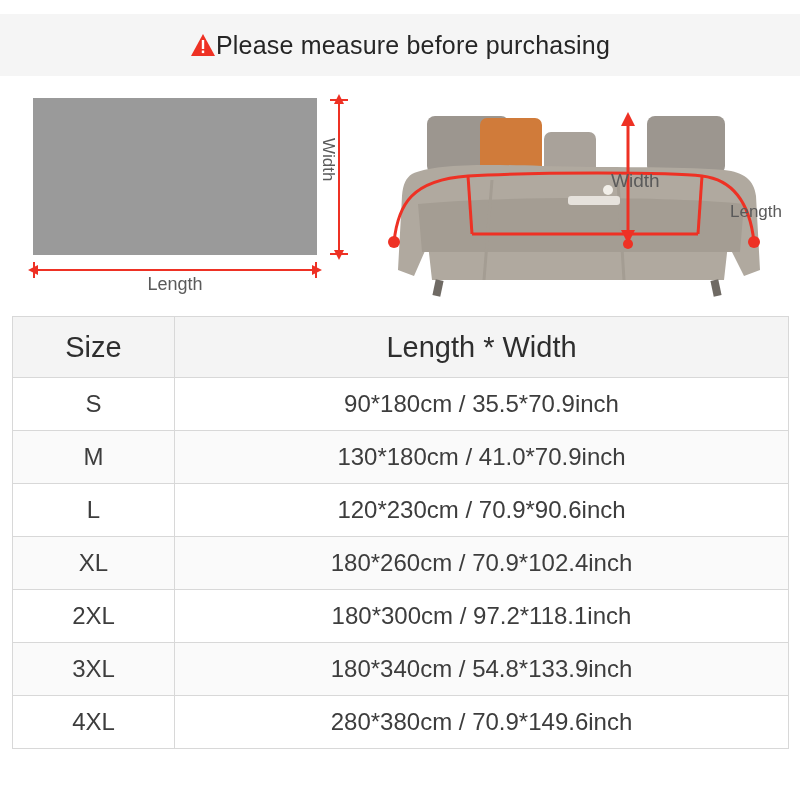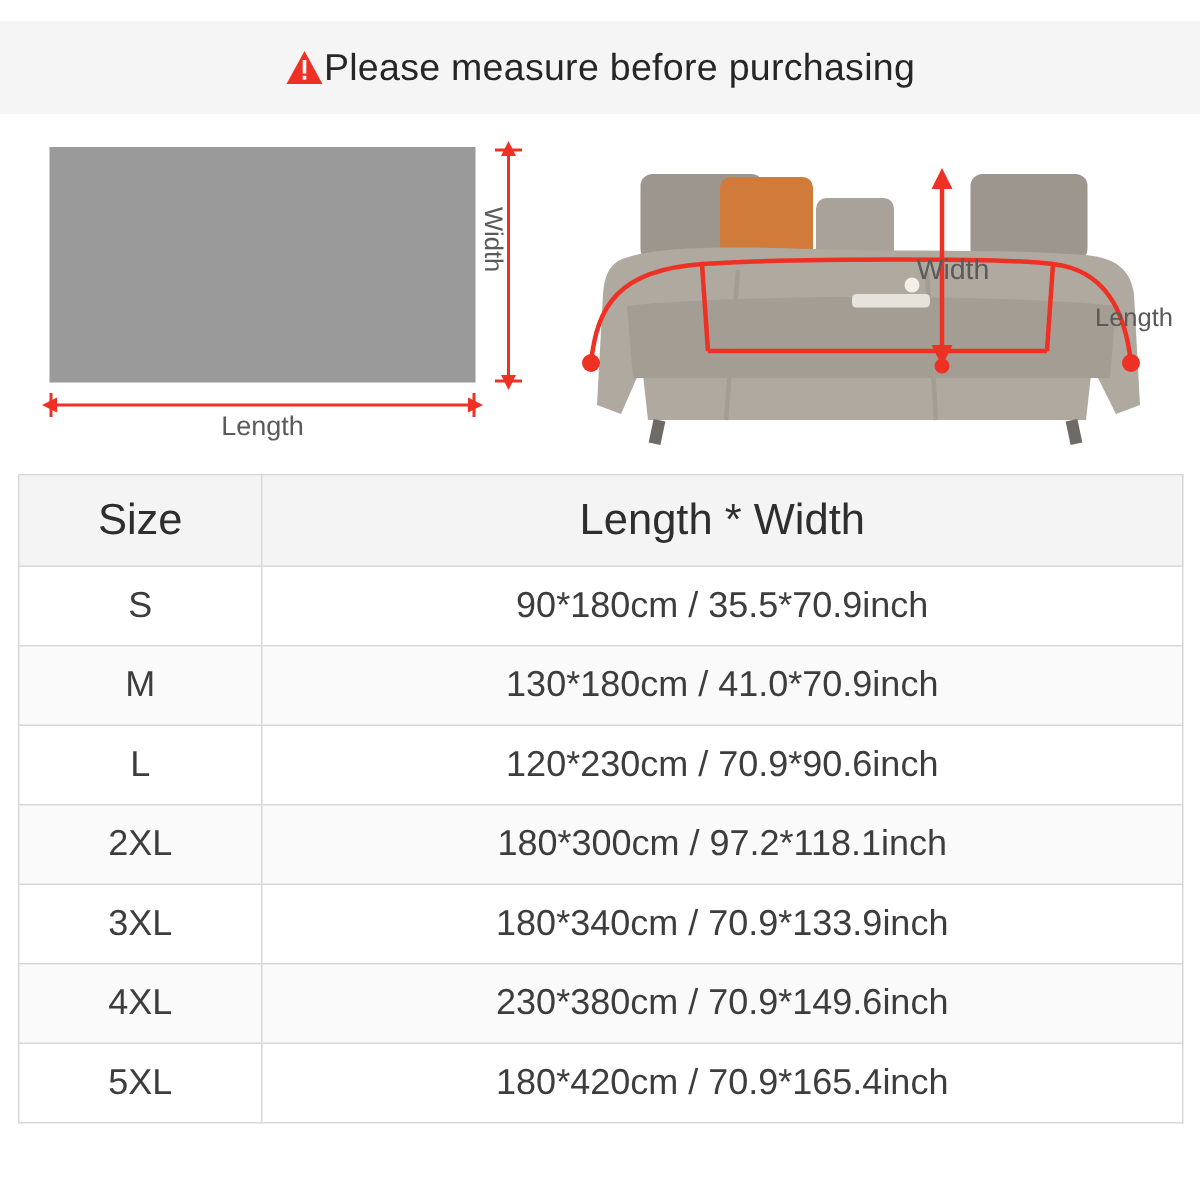--- a/index.html
+++ b/index.html
@@ -265,31 +265,31 @@
       </tr>
       <tr>
         <td class="size-cell">M</td>
         <td>130*180cm / 41.0*70.9inch</td>
       </tr>
       <tr>
         <td class="size-cell">L</td>
         <td>120*230cm / 70.9*90.6inch</td>
       </tr>
       <tr>
+        <td class="size-cell">XL</td>
+        <td>180*260cm / 70.9*102.4inch</td>
+      </tr>
+      <tr>
         <td class="size-cell">2XL</td>
         <td>180*300cm / 97.2*118.1inch</td>
       </tr>
       <tr>
         <td class="size-cell">3XL</td>
-        <td>180*340cm / 70.9*133.9inch</td>
+        <td>180*340cm / 54.8*133.9inch</td>
       </tr>
       <tr>
         <td class="size-cell">4XL</td>
-        <td>230*380cm / 70.9*149.6inch</td>
-      </tr>
-      <tr>
-        <td class="size-cell">5XL</td>
-        <td>180*420cm / 70.9*165.4inch</td>
+        <td>280*380cm / 70.9*149.6inch</td>
       </tr>
     </tbody>
   </table>
 
 </div>
 
 </body></html>

